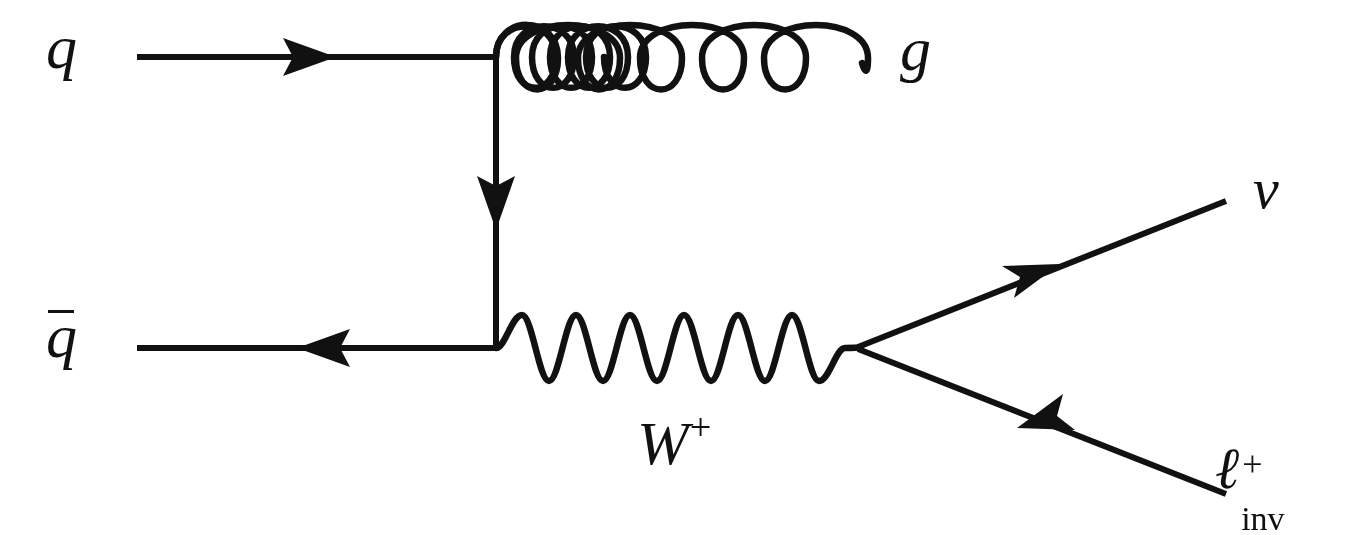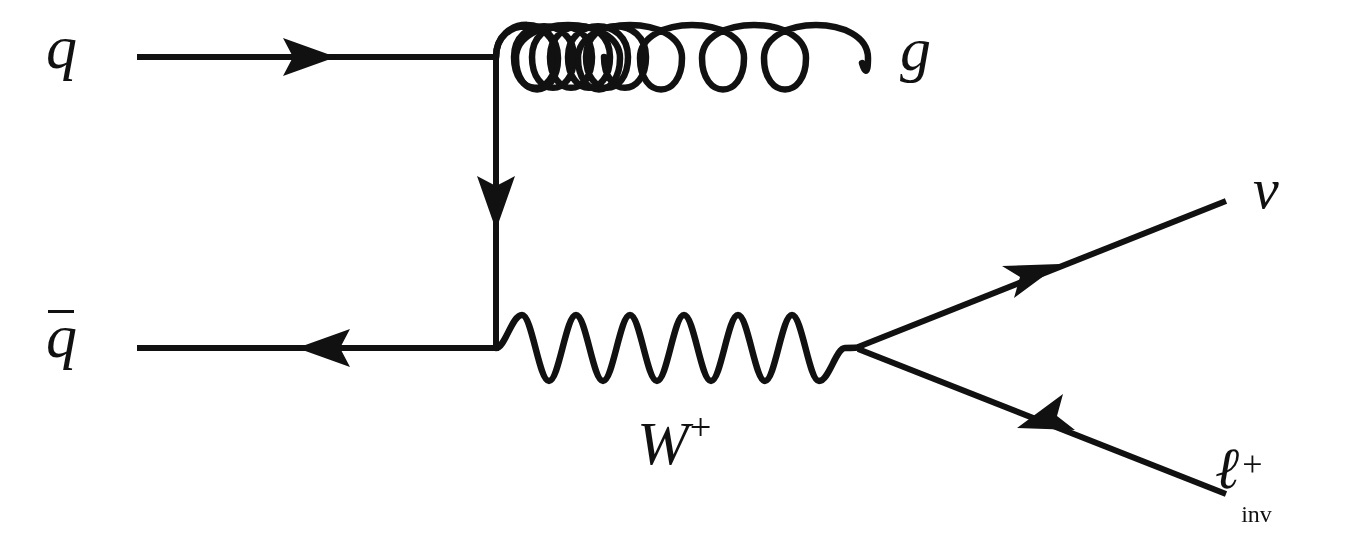--- a/index.html
+++ b/index.html
@@ -95,21 +95,21 @@
     position: absolute;
     left: 3px;
     top: -42px;
     font-size: 36px;
     font-style: normal;
   }
   .lep-sub {
     position: absolute;
     left: 2px;
     top: 14px;
-    font-size: 24px;
+    font-size: 34px;
     font-style: normal;
   }
 </style>
 </head>
 <body>
 
 <div id="diagram-root">
 
   <svg id="feynman-svg" viewBox="0 0 1367 535">
     <defs>

